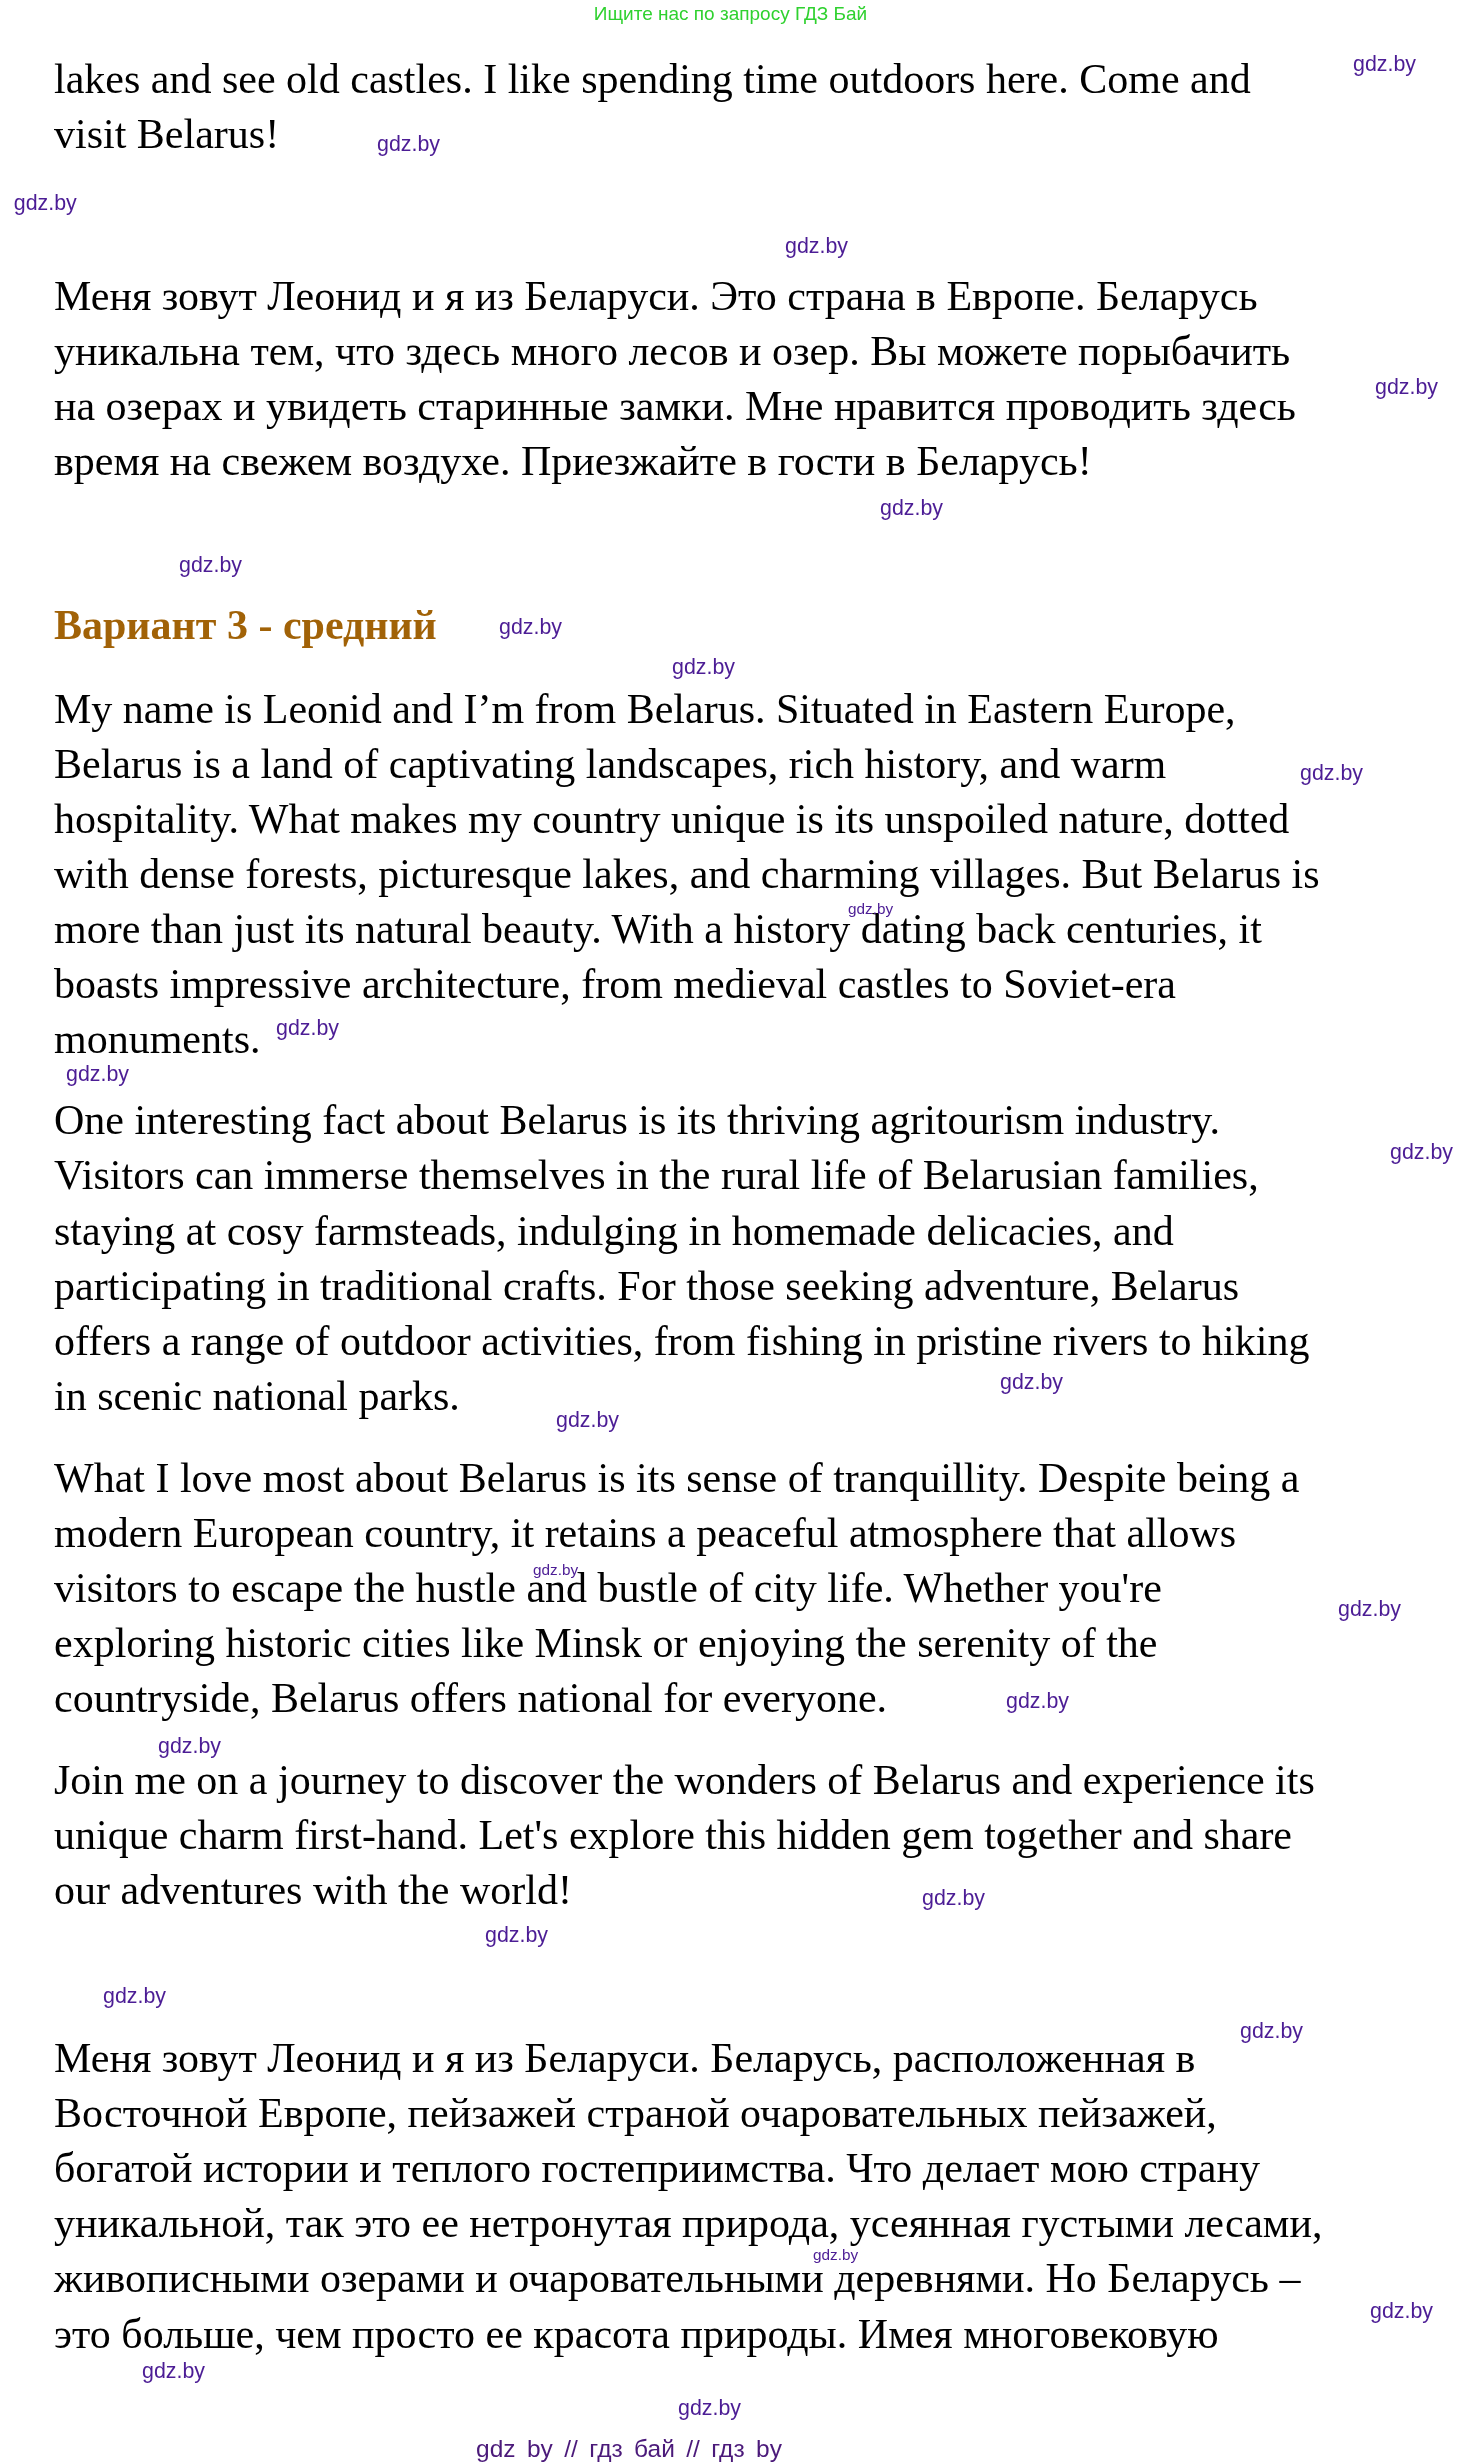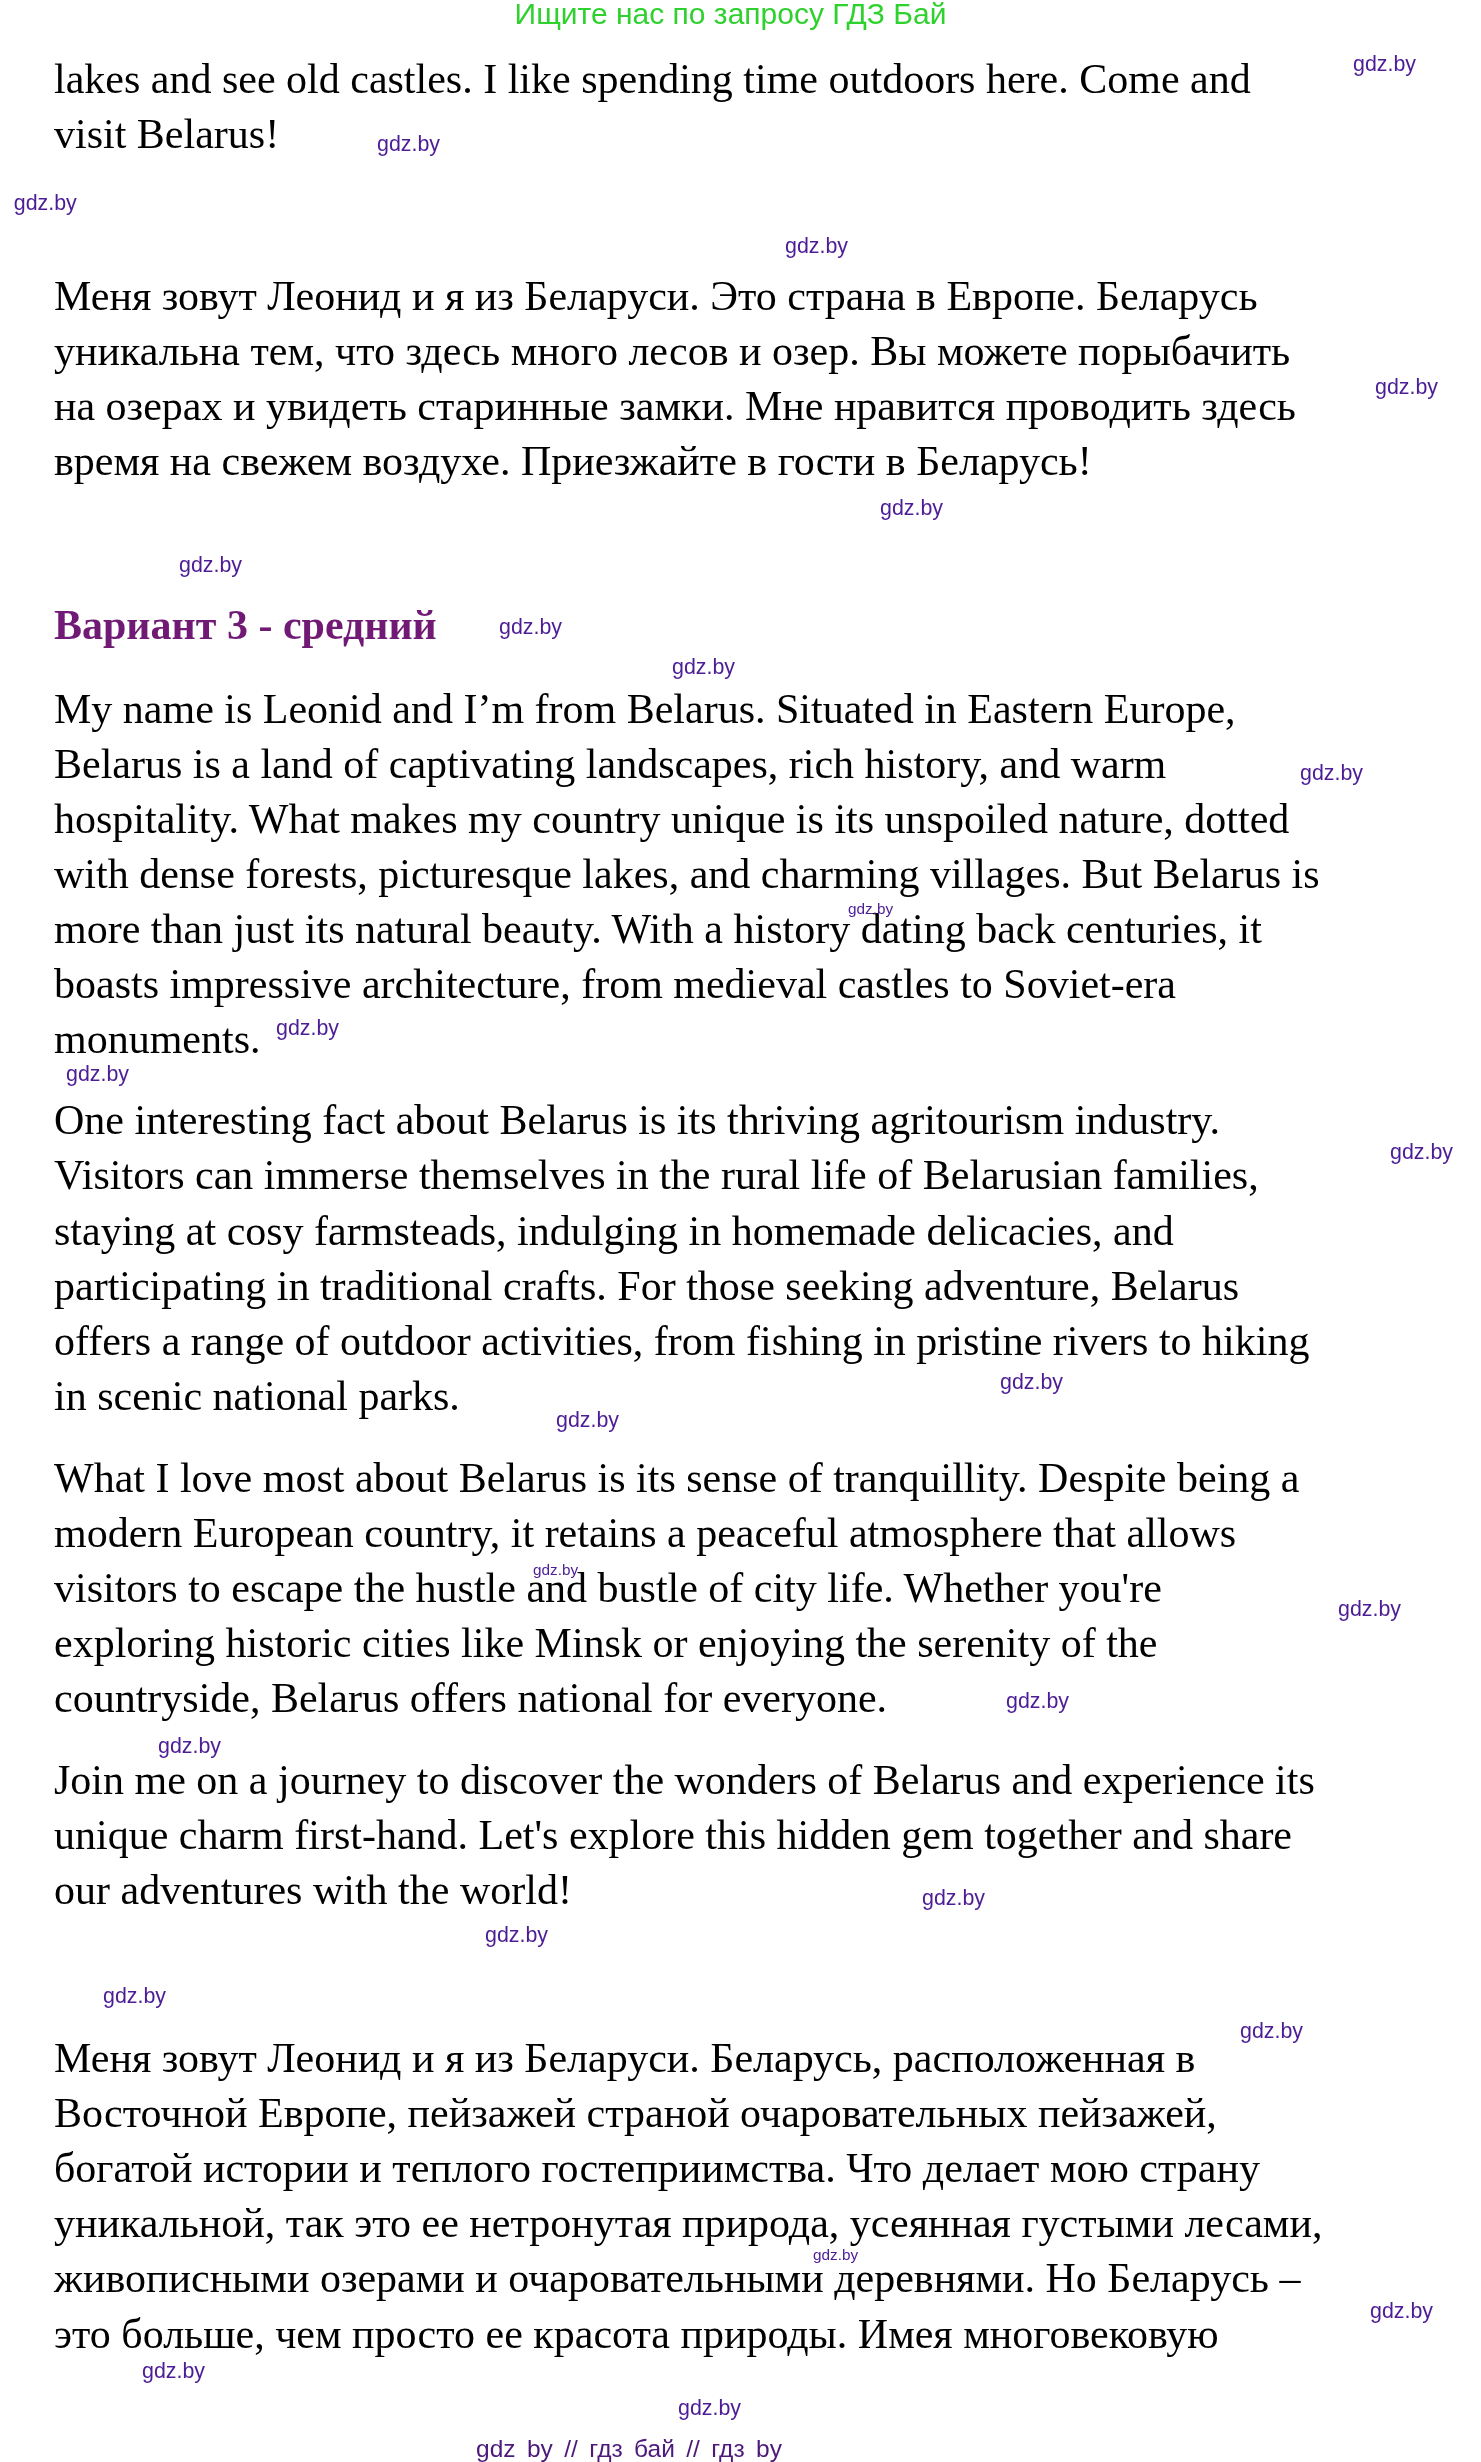--- a/index.html
+++ b/index.html
@@ -1,22 +1,22 @@
 <!DOCTYPE html>
 <html style="font-size:12.2px"><head>
 <meta charset="utf-8">
 <style>
   html, body { margin:0; padding:0; background:#ffffff; }
   body { width:1482px; height:2462px; position:relative; overflow:hidden; }
   .hdr { position:absolute; left:0; width:1461px; top:0; text-align:center;
-         font-family:"Liberation Sans", sans-serif; font-size:30px; color:#2fd12f; line-height:27.6px; }
+         font-family:"Liberation Sans", sans-serif; font-size:19px; color:#2fd12f; line-height:27.6px; }
   .ln { position:absolute; left:54px; white-space:nowrap;
         font-family:"Liberation Serif", serif; font-size:42px; line-height:51px; color:#000;text-align:center; }
   .h2 { position:absolute; left:54px; white-space:nowrap;
-        font-family:"Liberation Serif", serif; font-size:42px; font-weight:bold; line-height:51px; color:#701a75; }
+        font-family:"Liberation Serif", serif; font-size:42px; font-weight:bold; line-height:51px; color:#a16207; }
   .wm { position:absolute; white-space:nowrap;
         font-family:"Liberation Sans", sans-serif; font-size:21.4px; line-height:24.5px; color:#4c1d95; }
   .ftr { position:absolute; left:0; width:1258px; top:2434px; text-align:center;
          font-family:"Liberation Sans", sans-serif; font-size:24.5px; color:#4b1a7a; line-height:29px; word-spacing:4.6px; }
 </style>
 </head>
 <body>
 
 <div class="hdr">Ищите нас по запросу ГДЗ Бай</div>
 

